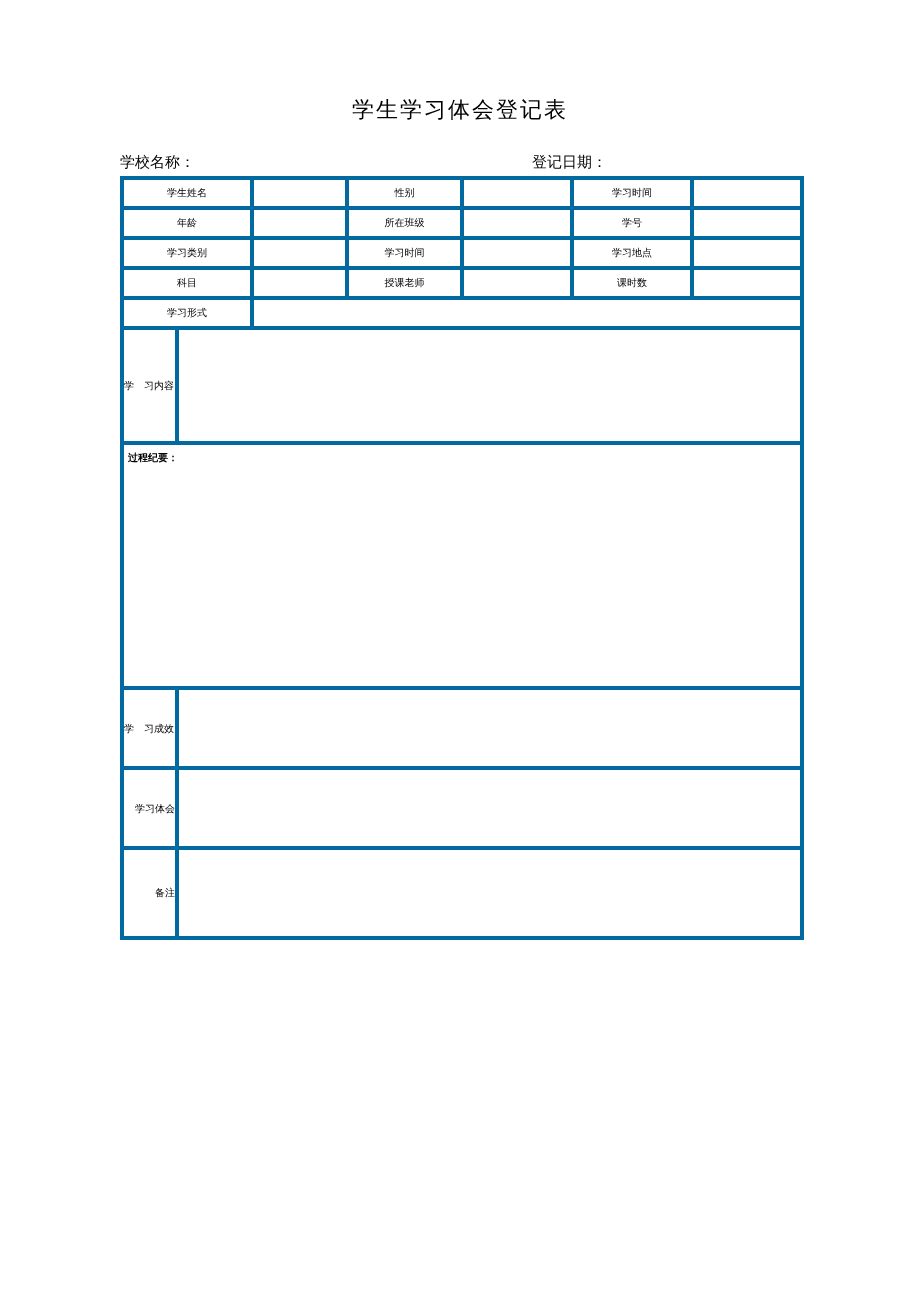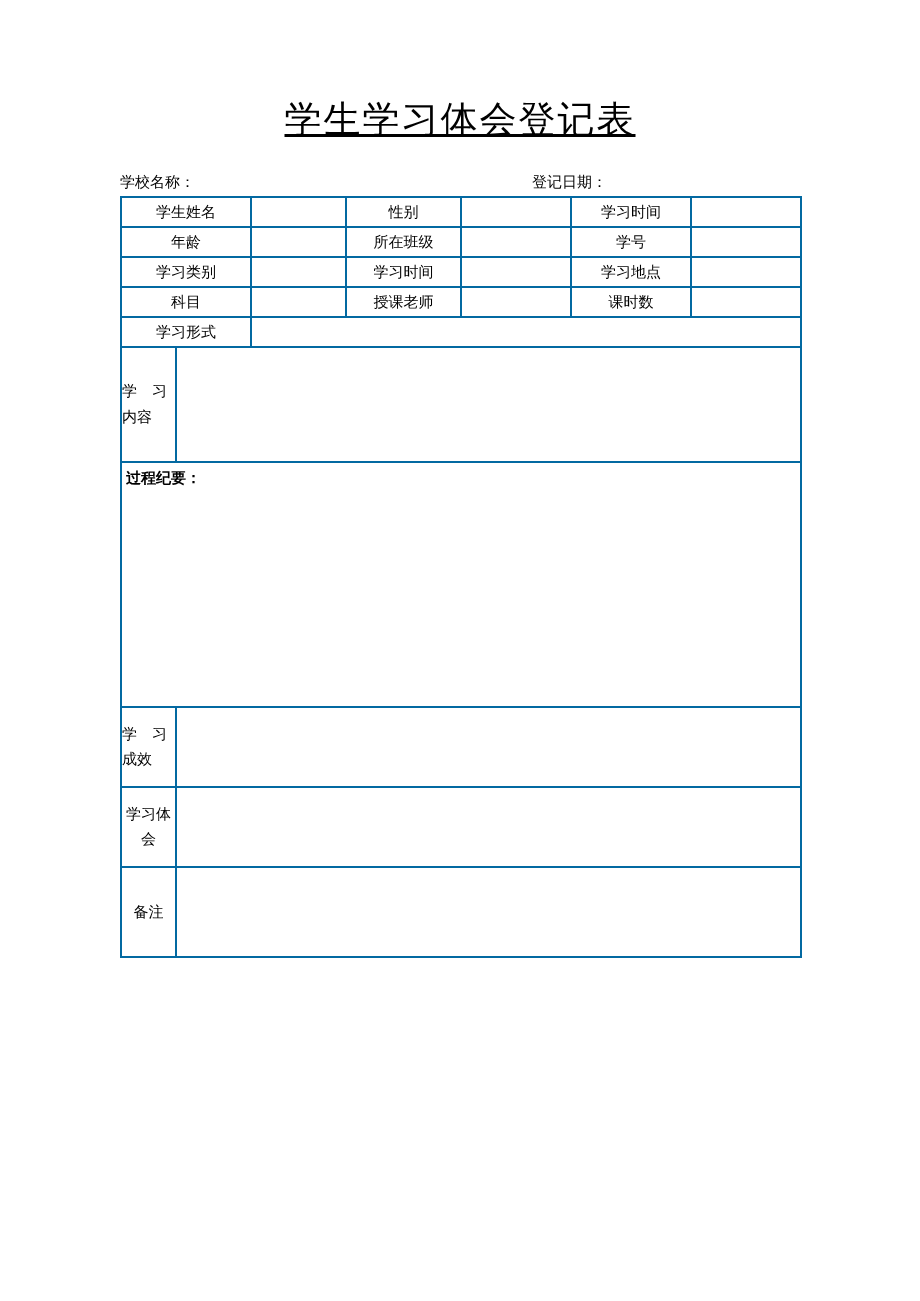--- a/index.html
+++ b/index.html
@@ -10,55 +10,55 @@
     body {
       font-family: "SimSun", "宋体", serif;
       background: #ffffff;
       width: 920px;
       height: 1301px;
       padding: 95px 120px 0 120px;
       color: #000;
     }
     .title {
       text-align: center;
-      font-size: 37px;
+      font-size: 22px;
       font-weight: normal;
       margin-bottom: 28px;
       letter-spacing: 2px;
-      text-decoration: underline;
     }
     .header-line {
       display: flex;
       font-size: 15px;
       margin-bottom: 4px;
       gap: 12px;
     }
     .header-left {
       flex: 0 0 400px;
     }
     .header-right {
       flex: 1;
     }
     table {
       border-collapse: collapse;
       width: 100%;
       table-layout: fixed;
     }
     td {
-      border: 2px solid #0369a1;
-      font-size: 15px;
+      border: 4px solid #0369a1;
+      font-size: 10px;
       vertical-align: middle;
       text-align: center;
       padding: 0;
     }
     .label-cell {
       height: 30px;
     }
     .col-label-narrow {
       width: 55px;
+      text-align: right;
     }
     .vtext-cell {
       text-align: left;
       padding: 0 0;
       line-height: 1.7;
     }
     .process-cell {
       text-align: left;
       vertical-align: top;
       padding: 6px 4px;

